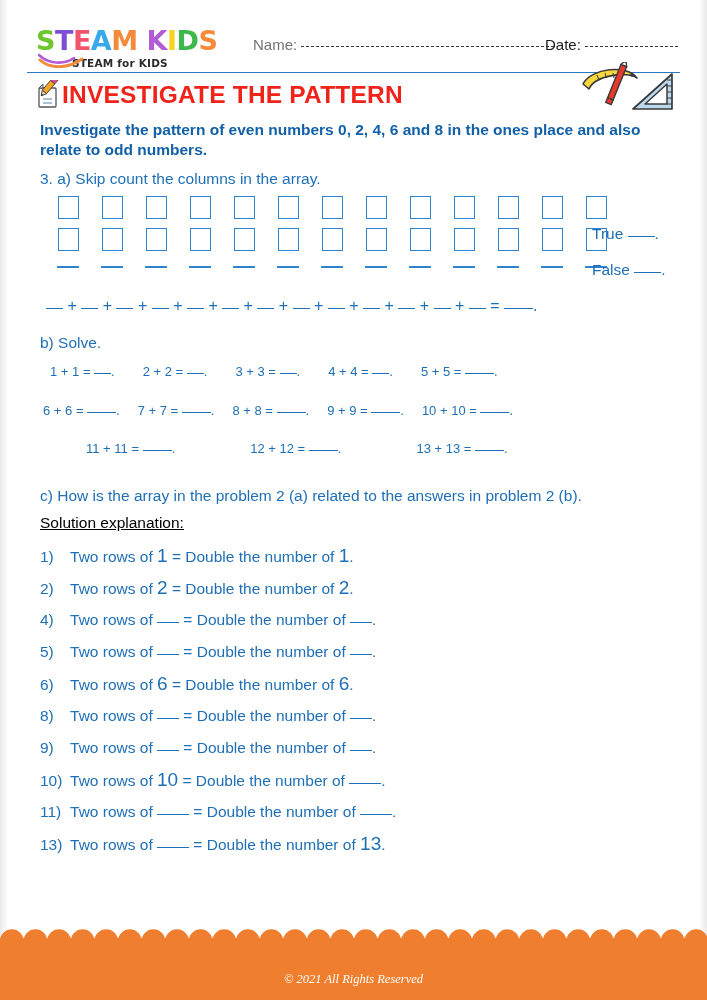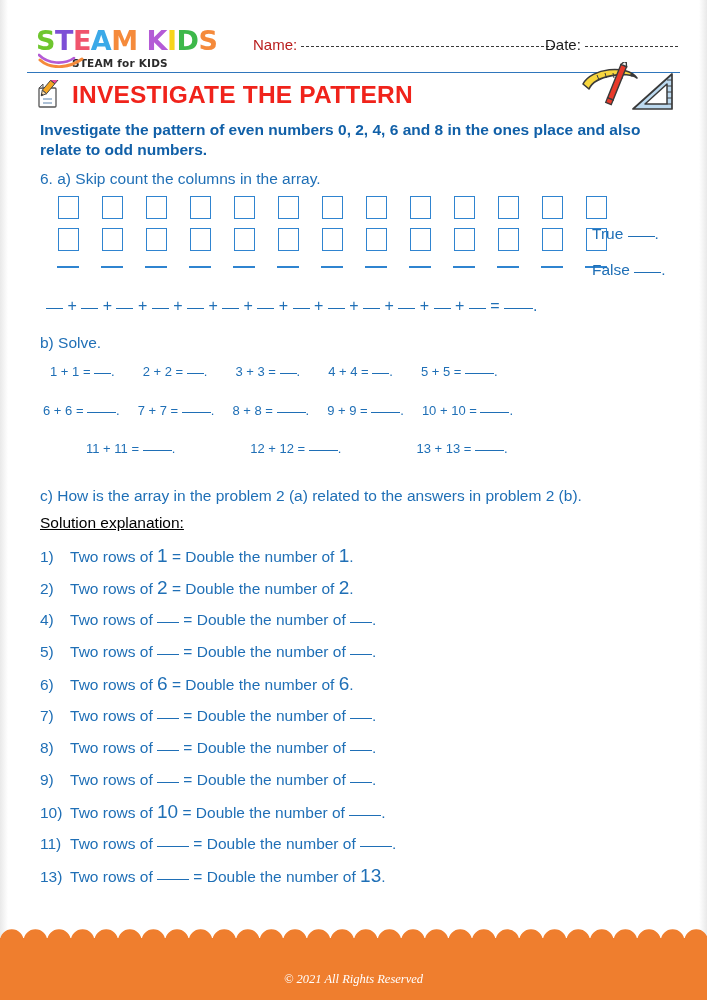--- a/index.html
+++ b/index.html
@@ -46,21 +46,21 @@
     margin-left: 36px;
     letter-spacing: 0.2px;
   }
   .logo-swoosh {
     position: absolute; left: 2px; top: 25px;
     width: 48px; height: 16px;
   }
 
   .name-line {
     position: absolute; left: 253px; top: 36px;
-    font-size: 15px; color: #b91c1c;
+    font-size: 15px; color: #737373;
     font-family: "Liberation Sans", sans-serif;
   }
   .date-line {
     position: absolute; left: 545px; top: 36px;
     font-size: 15px; color: #1b1b1b;
   }
   .dots-long {
     display: inline-block; width: 253px;
     border-bottom: 1.6px dashed #3a3a3a;
     vertical-align: 3px; margin-left: 4px;
@@ -71,21 +71,21 @@
     vertical-align: 3px; margin-left: 4px;
   }
 
   
   .title-rule {
     position: absolute; left: 27px; top: 72px; width: 653px;
     border-top: 1.7px solid #2f76bc;
   }
   .title-row {
     position: absolute; left: 32px; top: 80px;
-    display: flex; align-items: center; gap: 10px;
+    display: flex; align-items: center; gap: 0;
   }
   .title-text {
     color: #f0231b;
     font-family: "Liberation Sans", sans-serif;
     font-weight: bold;
     font-size: 24.5px;
     letter-spacing: 0.2px;
   }
   .tools-icon { position: absolute; left: 575px; top: 62px; }
   .intro {
@@ -247,21 +247,21 @@
     <path d="M97 12 L97 47 L58 47 Z" fill="#bcd9ef" stroke="#3a3a3a" stroke-width="1.7" stroke-linejoin="round"></path>
     <path d="M92 22 L92 42 L70 42 Z" fill="#ffffff" stroke="#3a3a3a" stroke-width="1.5" stroke-linejoin="round"></path>
     <line x1="97" y1="18" x2="92" y2="18" stroke="#3a3a3a" stroke-width="1"></line>
     <line x1="97" y1="24" x2="92" y2="24" stroke="#3a3a3a" stroke-width="1"></line>
     <line x1="97" y1="30" x2="92" y2="30" stroke="#3a3a3a" stroke-width="1"></line>
     <line x1="97" y1="36" x2="92" y2="36" stroke="#3a3a3a" stroke-width="1"></line>
     <line x1="97" y1="42" x2="92" y2="42" stroke="#3a3a3a" stroke-width="1"></line>
   </svg>
 
   <div class="intro">Investigate the pattern of even numbers 0, 2, 4, 6 and 8 in the ones place and also relate to odd numbers.</div>
-  <div class="q1a">6.  a)  Skip count the columns in the array.</div>
+  <div class="q1a">3.  a)  Skip count the columns in the array.</div>
 
   <div class="array-block">
     <div class="sq-row" id="sq-row-1">
         <div class="sq-cell">
           <div class="sq"></div>
         </div>
         <div class="sq-cell">
           <div class="sq"></div>
         </div>
         <div class="sq-cell">
@@ -395,21 +395,20 @@
   <div class="solve-row sr3" id="solve-row-3"><span><span>11 + 11 = </span><span class="ul-m"></span><span>.</span></span><span class="sp gap-c"></span><span><span>12 + 12 = </span><span class="ul-m"></span><span>.</span></span><span class="sp gap-c"></span><span><span>13 + 13 = </span><span class="ul-m"></span><span>.</span></span></div>
 
   <div class="qc">c)  How is the array in the problem 2 (a) related to the answers in problem 2 (b).</div>
   <div class="sol-title">Solution explanation:</div>
   <div class="sol-list" id="sol-list">
       <div class="sol-item"><span class="sol-num">1) </span><span> Two rows of </span><span class="big-num">1</span><span> = Double the number of </span><span class="big-num">1</span><span>.</span></div>
       <div class="sol-item"><span class="sol-num">2) </span><span> Two rows of </span><span class="big-num">2</span><span> = Double the number of </span><span class="big-num">2</span><span>.</span></div>
       <div class="sol-item"><span class="sol-num">4) </span><span> Two rows of </span><span class="ul-1"></span><span> = Double the number of </span><span class="ul-1"></span><span>.</span></div>
       <div class="sol-item"><span class="sol-num">5) </span><span> Two rows of </span><span class="ul-1"></span><span> = Double the number of </span><span class="ul-1"></span><span>.</span></div>
       <div class="sol-item"><span class="sol-num">6) </span><span> Two rows of </span><span class="big-num">6</span><span> = Double the number of </span><span class="big-num">6</span><span>.</span></div>
-      <div class="sol-item"><span class="sol-num">7) </span><span> Two rows of </span><span class="ul-1"></span><span> = Double the number of </span><span class="ul-1"></span><span>.</span></div>
       <div class="sol-item"><span class="sol-num">8) </span><span> Two rows of </span><span class="ul-1"></span><span> = Double the number of </span><span class="ul-1"></span><span>.</span></div>
       <div class="sol-item"><span class="sol-num">9) </span><span> Two rows of </span><span class="ul-1"></span><span> = Double the number of </span><span class="ul-1"></span><span>.</span></div>
       <div class="sol-item"><span class="sol-num">10) </span><span> Two rows of </span><span class="big-num">10</span><span> = Double the number of </span><span class="ul-2"></span><span>.</span></div>
       <div class="sol-item"><span class="sol-num">11) </span><span> Two rows of </span><span class="ul-2"></span><span> = Double the number of </span><span class="ul-2"></span><span>.</span></div>
       <div class="sol-item"><span class="sol-num">13) </span><span> Two rows of </span><span class="ul-2"></span><span> = Double the number of </span><span class="big-num">13</span><span>.</span></div>
     </div>
 
   <div class="footer">
     <svg class="scallop" viewBox="0 0 707 12" preserveAspectRatio="none">
       <path id="scallop-path" d="M0 12 L0 12 A11.8 11.8 0 0 1 23.6 12 L23.6 12 A11.8 11.8 0 0 1 47.2 12 L47.2 12 A11.8 11.8 0 0 1 70.80000000000001 12 L70.80000000000001 12 A11.8 11.8 0 0 1 94.4 12 L94.4 12 A11.8 11.8 0 0 1 118 12 L118 12 A11.8 11.8 0 0 1 141.6 12 L141.60000000000002 12 A11.8 11.8 0 0 1 165.20000000000002 12 L165.20000000000002 12 A11.8 11.8 0 0 1 188.8 12 L188.8 12 A11.8 11.8 0 0 1 212.4 12 L212.4 12 A11.8 11.8 0 0 1 236 12 L236 12 A11.8 11.8 0 0 1 259.6 12 L259.6 12 A11.8 11.8 0 0 1 283.20000000000005 12 L283.20000000000005 12 A11.8 11.8 0 0 1 306.80000000000007 12 L306.8 12 A11.8 11.8 0 0 1 330.40000000000003 12 L330.40000000000003 12 A11.8 11.8 0 0 1 354.00000000000006 12 L354 12 A11.8 11.8 0 0 1 377.6 12 L377.6 12 A11.8 11.8 0 0 1 401.20000000000005 12 L401.20000000000005 12 A11.8 11.8 0 0 1 424.80000000000007 12 L424.8 12 A11.8 11.8 0 0 1 448.40000000000003 12 L448.40000000000003 12 A11.8 11.8 0 0 1 472.00000000000006 12 L472 12 A11.8 11.8 0 0 1 495.6 12 L495.6 12 A11.8 11.8 0 0 1 519.2 12 L519.2 12 A11.8 11.8 0 0 1 542.8000000000001 12 L542.8000000000001 12 A11.8 11.8 0 0 1 566.4000000000001 12 L566.4000000000001 12 A11.8 11.8 0 0 1 590.0000000000001 12 L590 12 A11.8 11.8 0 0 1 613.6 12 L613.6 12 A11.8 11.8 0 0 1 637.2 12 L637.2 12 A11.8 11.8 0 0 1 660.8000000000001 12 L660.8000000000001 12 A11.8 11.8 0 0 1 684.4000000000001 12 L684.4000000000001 12 A11.8 11.8 0 0 1 708.0000000000001 12 L707 12 L707 12 L0 12 Z" fill="#ef7e2e"></path>

